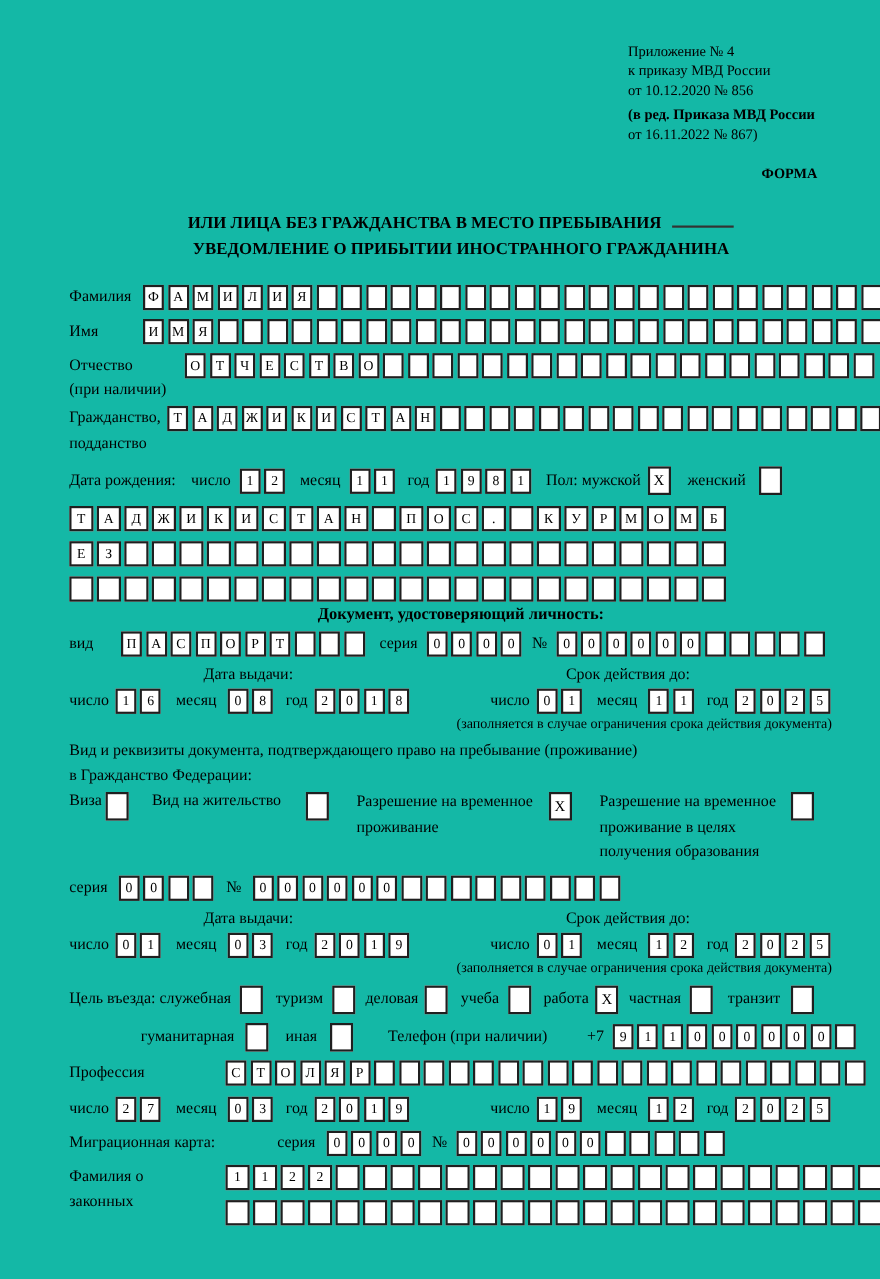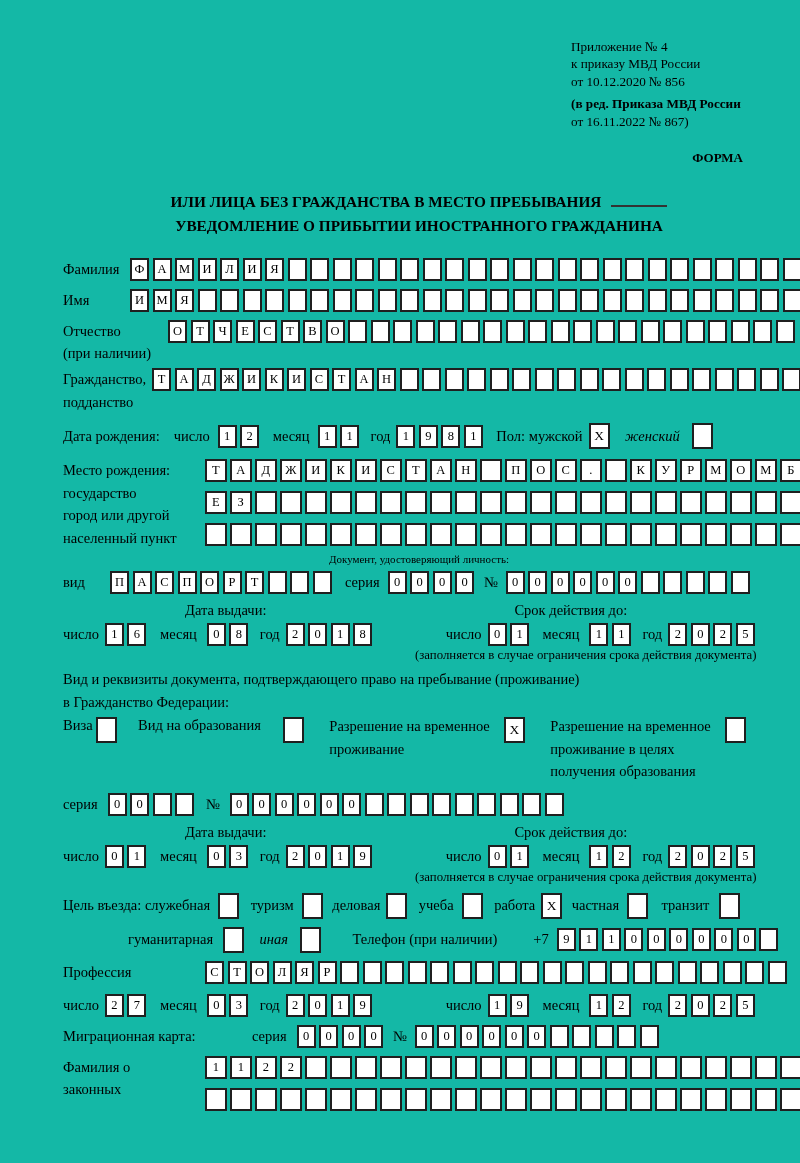--- a/index.html
+++ b/index.html
@@ -30,26 +30,26 @@
     width:15px;height:19px;
     border:2px solid #1f1f1f;
     margin-right:3.5px;
     text-align:center;font-size:12.5px;line-height:19px;
     background:#fff;
   }
   .wide .cell{width:17.5px;}
   .check .cell{width:17px;height:22px;line-height:22px;font-size:13.5px;}
   .cellcol .cells{margin-bottom:9px;}
   .cellcol .cells:last-child{margin-bottom:0;}
-  .doc-heading{text-align:center;font-weight:normal;font-size:11px;margin:2px 0 6px 0;}
+  .doc-heading{text-align:center;font-weight:bold;font-size:15px;margin:2px 0 6px 0;}
   .dates-head{display:flex;margin:2px 0 4px 0;}
   .date-note{font-size:12.8px;margin:-2px 0 8px 352px;}
   .plain{margin-bottom:6px;}
   .permit-multi{flex:none;text-align:left;line-height:1.55;margin-top:-2px;}
-  .g6{margin-left:6px;}.g8{margin-left:8px;}.g10{margin-left:10px;}.g12{margin-left:12px;font-style:italic;}
+  .g6{margin-left:6px;}.g8{margin-left:8px;}.g10{margin-left:10px;}.g12{margin-left:12px;}
 </style>
 </head>
 <body>
 
 <div class="page">
 
   <div class="annex">
     <div>Приложение № 4</div>
     <div>к приказу МВД России</div>
     <div>от 10.12.2020 № 856</div>
@@ -231,26 +231,20 @@
       <span class="cells check g6">
           <span class="cell">X</span>
         </span>
       <span class="lbl g12">женский</span>
       <span class="cells check g12">
           <span class="cell"></span>
         </span>
     </div>
 
     <div class="row top" style="margin-bottom:4px">
-      <span class="lbl lbl2" style="width:142px">
-        <span>Место рождения:</span><br>
-        <span>государство</span><br>
-        <span>город или другой</span><br>
-        <span>населенный пункт</span>
-      </span>
       <span class="cellcol">
         <span class="cells wide" style="display:flex">
             <span class="cell">Т</span>
             <span class="cell">А</span>
             <span class="cell">Д</span>
             <span class="cell">Ж</span>
             <span class="cell">И</span>
             <span class="cell">К</span>
             <span class="cell">И</span>
             <span class="cell">С</span>
@@ -408,21 +402,21 @@
     <div class="date-note">(заполняется в случае ограничения срока действия документа)</div>
 
     <div class="plain">Вид и реквизиты документа, подтверждающего право на пребывание (проживание)</div>
     <div class="plain">в Гражданство Федерации:</div>
 
     <div class="row top" style="margin-bottom:10px">
       <span class="lbl">Виза</span>
       <span class="cells check" style="margin-left:3px">
           <span class="cell"></span>
         </span>
-      <span class="lbl" style="margin-left:18px">Вид на образования</span>
+      <span class="lbl" style="margin-left:18px">Вид на жительство</span>
       <span class="cells check" style="margin-left:22px">
           <span class="cell"></span>
         </span>
       <span class="permit-multi" style="margin-left:22px">
         <div>Разрешение на временное</div>
         <div>проживание</div>
       </span>
       <span class="cells check" style="margin-left:14px">
           <span class="cell">X</span>
         </span>

